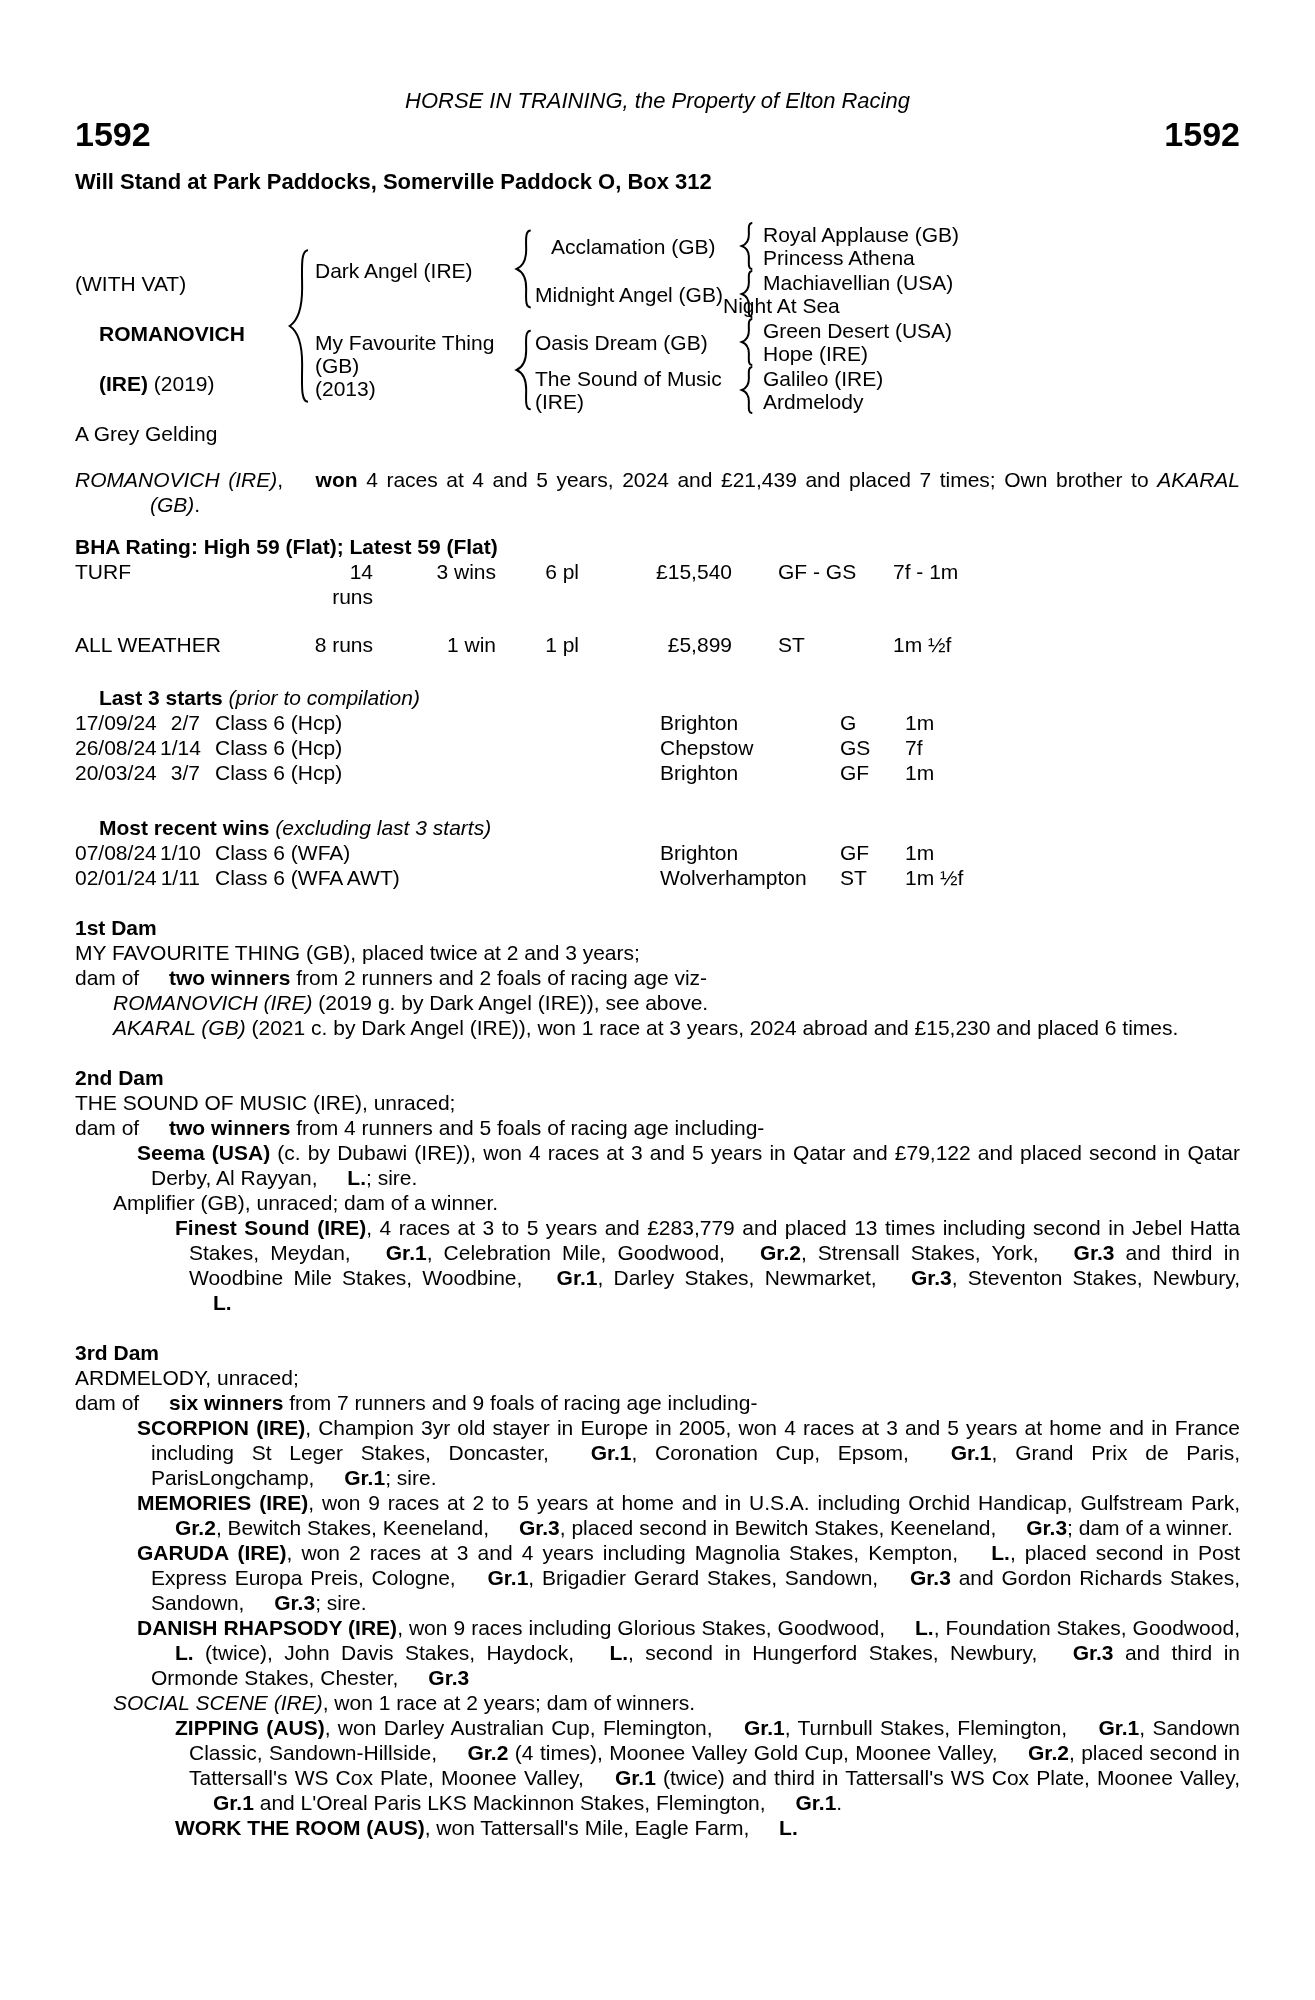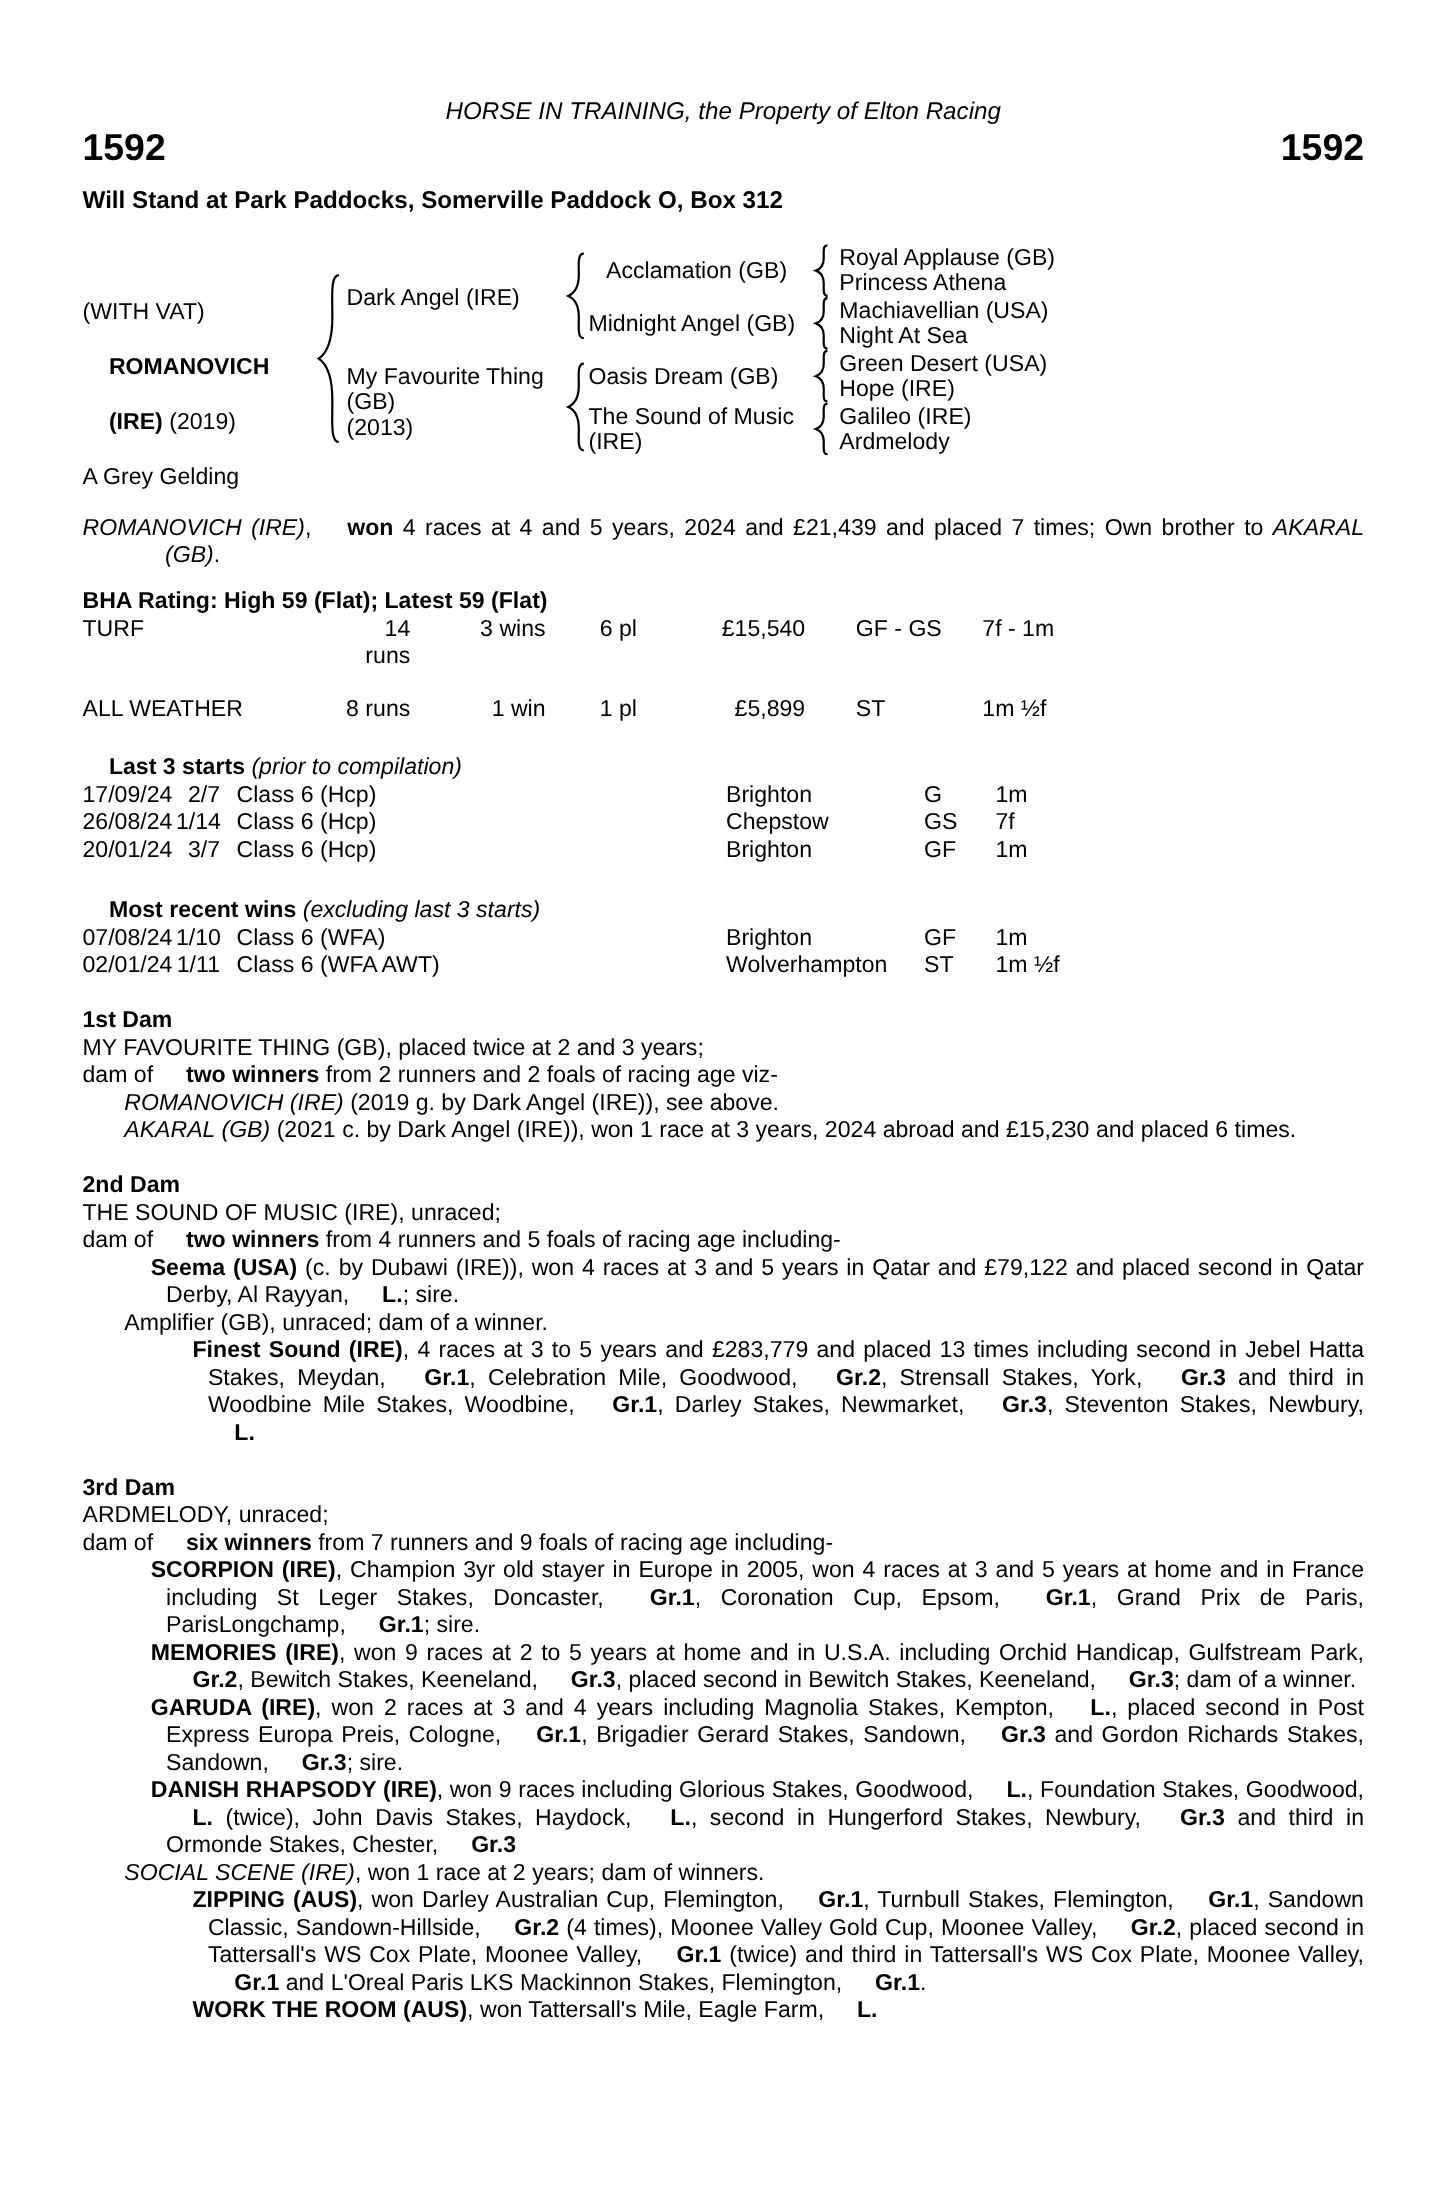--- a/index.html
+++ b/index.html
@@ -112,21 +112,21 @@
     </div>
     <div class="brace" style="left:664px;top:143px;width:15px;height:48px;">
       <svg viewBox="0 0 22 100" preserveAspectRatio="none">
           <path d="M19.5 2 C13 2 14.5 14 14.5 26 C14.5 40 10 47 4 50 C10 53 14.5 60 14.5 74 C14.5 86 13 98 19.5 98" fill="none" stroke="#000" stroke-width="2" vector-effect="non-scaling-stroke"></path>
         </svg>
     </div>
 
     <div class="ped" style="left:688px;top:0;">Royal Applause (GB)</div>
     <div class="ped" style="left:688px;top:23px;">Princess Athena</div>
     <div class="ped" style="left:688px;top:48px;">Machiavellian (USA)</div>
-    <div class="ped" style="left:688px;top:71px;">Night At Sea</div>
+    <div class="ped" style="left:648px;top:71px;">Night At Sea</div>
     <div class="ped" style="left:688px;top:96px;">Green Desert (USA)</div>
     <div class="ped" style="left:688px;top:119px;">Hope (IRE)</div>
     <div class="ped" style="left:688px;top:144px;">Galileo (IRE)</div>
     <div class="ped" style="left:688px;top:167px;">Ardmelody</div>
   </div>
 
   <p class="para summary hang75"><span class="i">ROMANOVICH (IRE)</span><span>, </span><span class="b">won</span><span> 4 races at 4 and 5 years, 2024 and £21,439 and placed 7 times; Own brother to </span><span class="i">AKARAL (GB)</span><span>.</span></p>
 
   <div class="bha">BHA Rating: High 59 (Flat); Latest 59 (Flat)</div>
 
@@ -159,21 +159,21 @@
     <div>G</div>
     <div>1m</div>
 
     <div>26/08/24</div>
     <div class="pos">1/14</div>
     <div class="cls">Class 6 (Hcp)</div>
     <div>Chepstow</div>
     <div>GS</div>
     <div>7f</div>
 
-    <div>20/01/24</div>
+    <div>20/03/24</div>
     <div class="pos">3/7</div>
     <div class="cls">Class 6 (Hcp)</div>
     <div>Brighton</div>
     <div>GF</div>
     <div>1m</div>
   </div>
 
   <div class="sec-head2">
     <span class="b">Most recent wins</span><span class="i"> (excluding last 3 starts)</span>
   </div>

